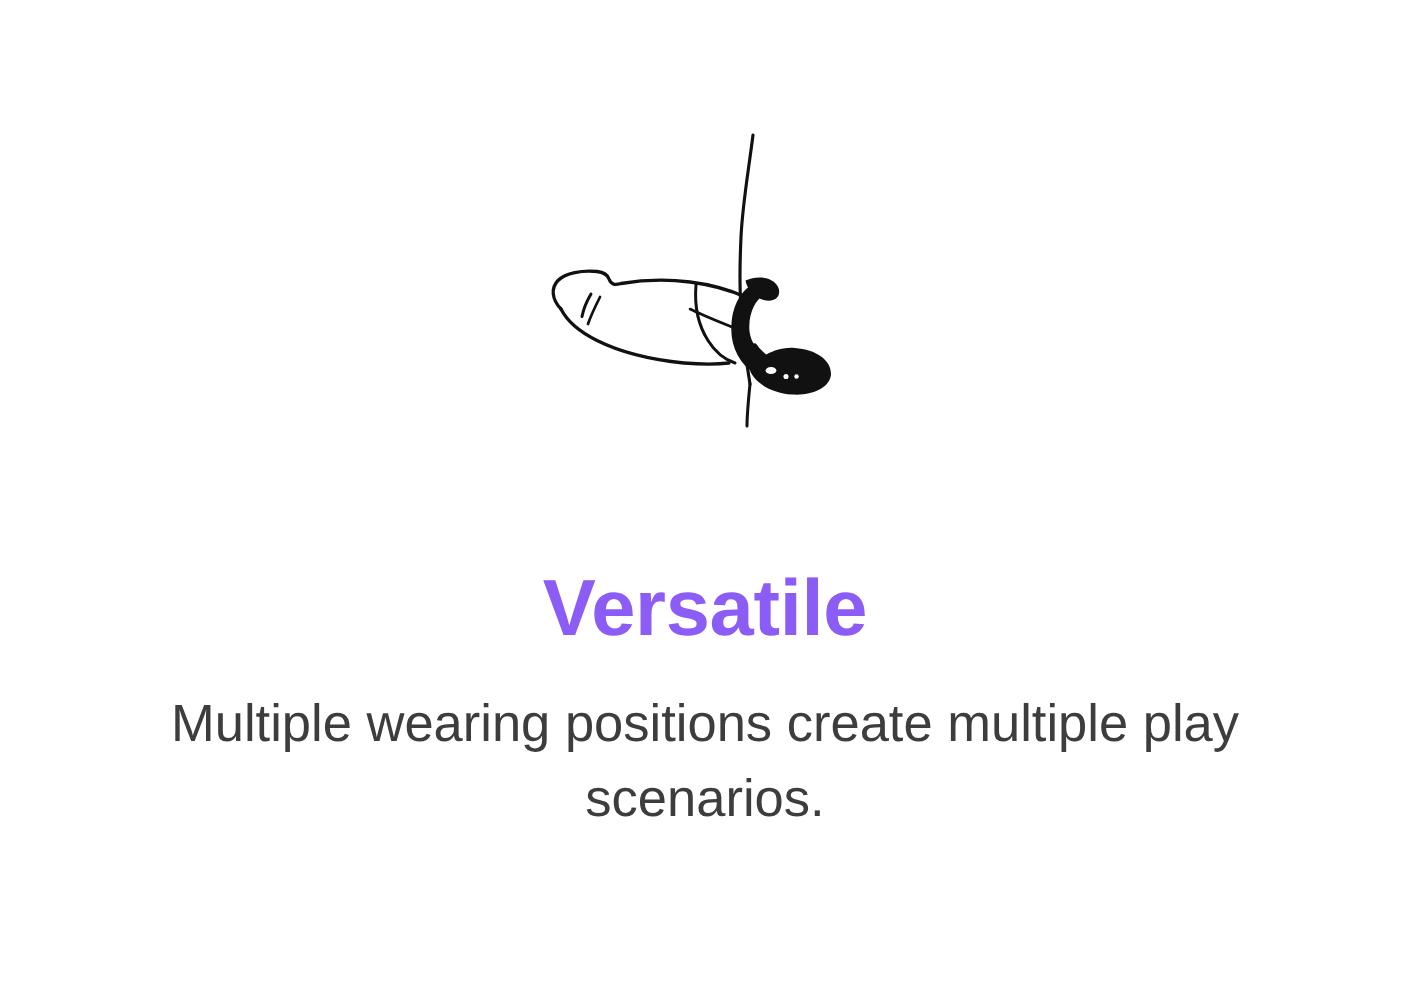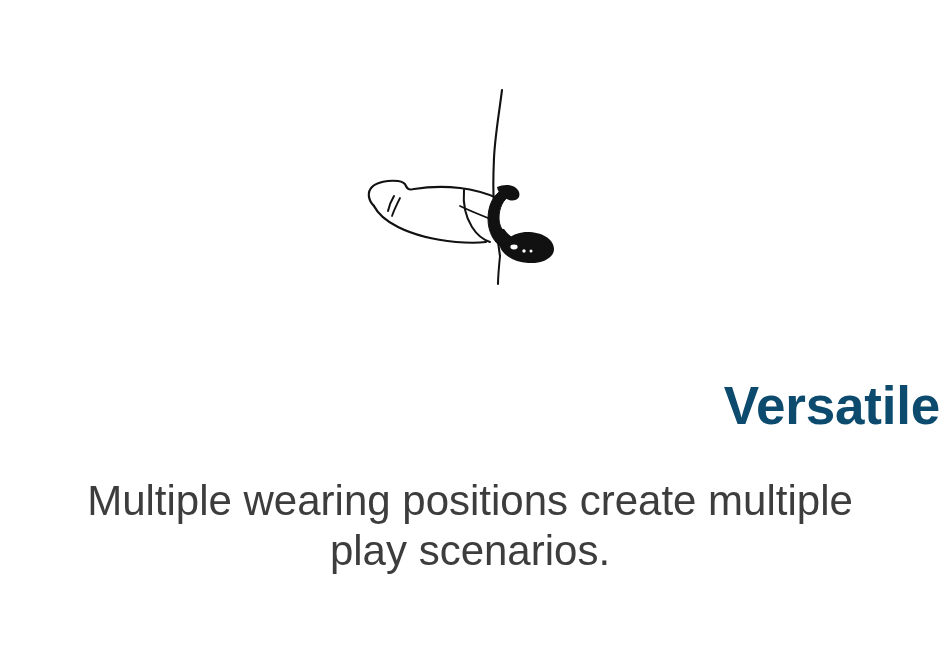--- a/index.html
+++ b/index.html
@@ -43,38 +43,38 @@
     margin-top: 88px;
     margin-left: 8px;
   }
 
   
   .feature-title {
     position: absolute;
     left: 0;
     top: 375px;
     width: 940px;
-    text-align: right;
+    text-align: center;
     font-size: 53px;
     font-weight: bold;
     line-height: 62px;
-    color: #0c4a6e;
+    color: #8b5cf6;
     letter-spacing: -0.2px;
     margin: 0;
   }
 
   
   .feature-desc {
     position: absolute;
     left: 50%;
     transform: translateX(-50%);
-    top: 476px;
+    top: 458px;
     width: 800px;
     text-align: center;
-    font-size: 42px;
+    font-size: 35px;
     font-weight: normal;
     line-height: 50px;
     color: #3d3d3d;
     margin: 0;
   }
 </style>
 </head>
 <body>
 
 <div class="feature-panel">

